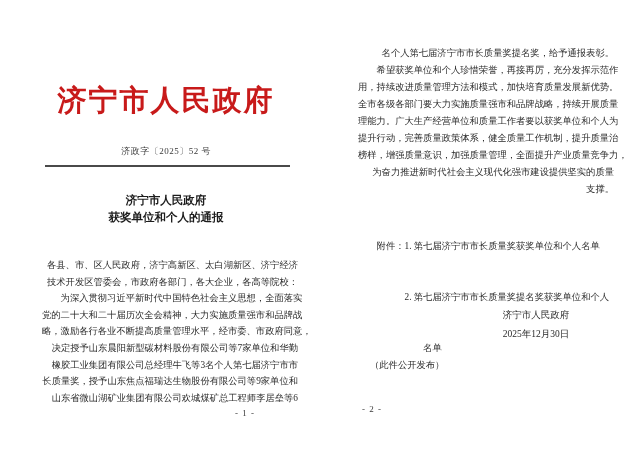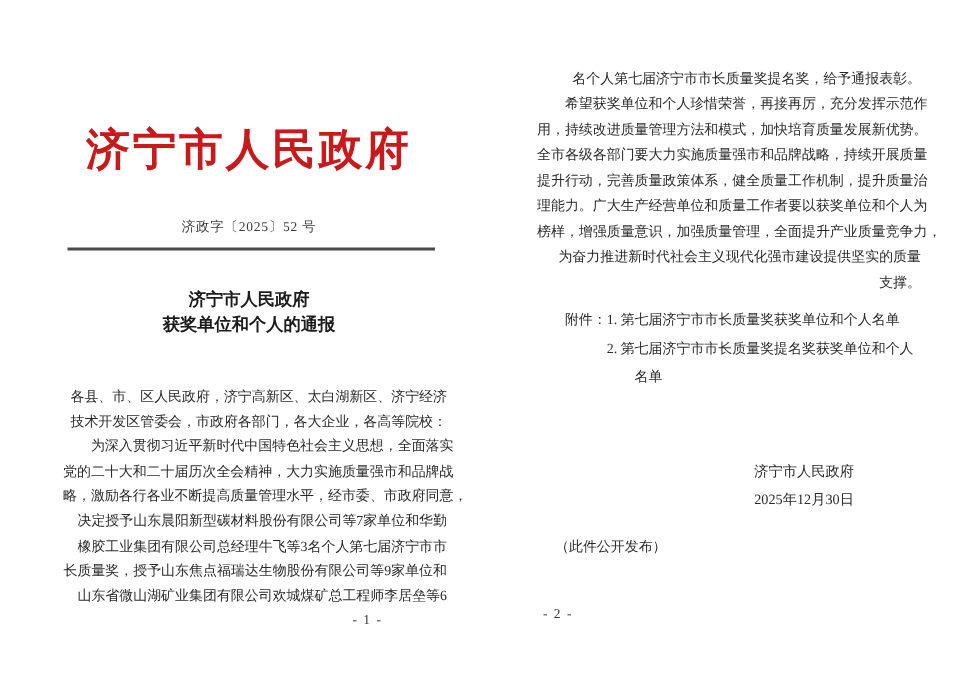--- a/index.html
+++ b/index.html
@@ -54,21 +54,21 @@
   }
   .page-num-1 { left: 40px; top: 407px; width: 215px; text-align: right; }
 
   
   .body-2 { left: 38px; top: 45px; width: 256px; }
   .page-2 .body-text .doc-line { line-height: 17px; height: 17px; }
   .attachments {
     position: absolute; left: 38px; top: 205px; width: 270px;
     font-size: 9.3px; color: #2a2a2a;
   }
-  .attachments .doc-line { line-height: 19px; height: 19px; white-space: nowrap; }
+  .attachments .doc-line { line-height: 19px; height: 19px; white-space: nowrap; margin-top: 32px; }
   .signature {
     position: absolute; left: 166px; top: 306px; width: 100px;
     text-align: center; font-size: 9.5px; color: #2a2a2a;
   }
   .signature div { line-height: 19px; white-space: nowrap; }
   .publish-note {
     position: absolute; left: 50px; top: 359px;
     font-size: 9.3px; color: #2a2a2a; line-height: 13px; white-space: nowrap;
   }
   .page-num-2 { left: 42px; top: 403px; }
@@ -99,22 +99,22 @@
       </div>
     <div class="page-num page-num-1">- 1 -</div>
   </section>
 
   <section class="page page-2">
     <div class="body-text body-2">
         <div class="doc-line">名个人第七届济宁市市长质量奖提名奖，给予通报表彰。</div>
         <div class="doc-line">　　希望获奖单位和个人珍惜荣誉，再接再厉，充分发挥示范作</div>
         <div class="doc-line">用，持续改进质量管理方法和模式，加快培育质量发展新优势。</div>
         <div class="doc-line">全市各级各部门要大力实施质量强市和品牌战略，持续开展质量</div>
+        <div class="doc-line">理能力。广大生产经营单位和质量工作者要以获奖单位和个人为</div>
         <div class="doc-line">提升行动，完善质量政策体系，健全质量工作机制，提升质量治</div>
-        <div class="doc-line">理能力。广大生产经营单位和质量工作者要以获奖单位和个人为</div>
         <div class="doc-line">榜样，增强质量意识，加强质量管理，全面提升产业质量竞争力，</div>
         <div class="doc-line">为奋力推进新时代社会主义现代化强市建设提供坚实的质量</div>
         <div class="doc-line">支撑。</div>
       </div>
     <div class="attachments">
         <div class="doc-line">　　附件：1. 第七届济宁市市长质量奖获奖单位和个人名单</div>
         <div class="doc-line">　　　　　2. 第七届济宁市市长质量奖提名奖获奖单位和个人</div>
         <div class="doc-line">　　　　　　　名单</div>
       </div>
     <div class="signature">

